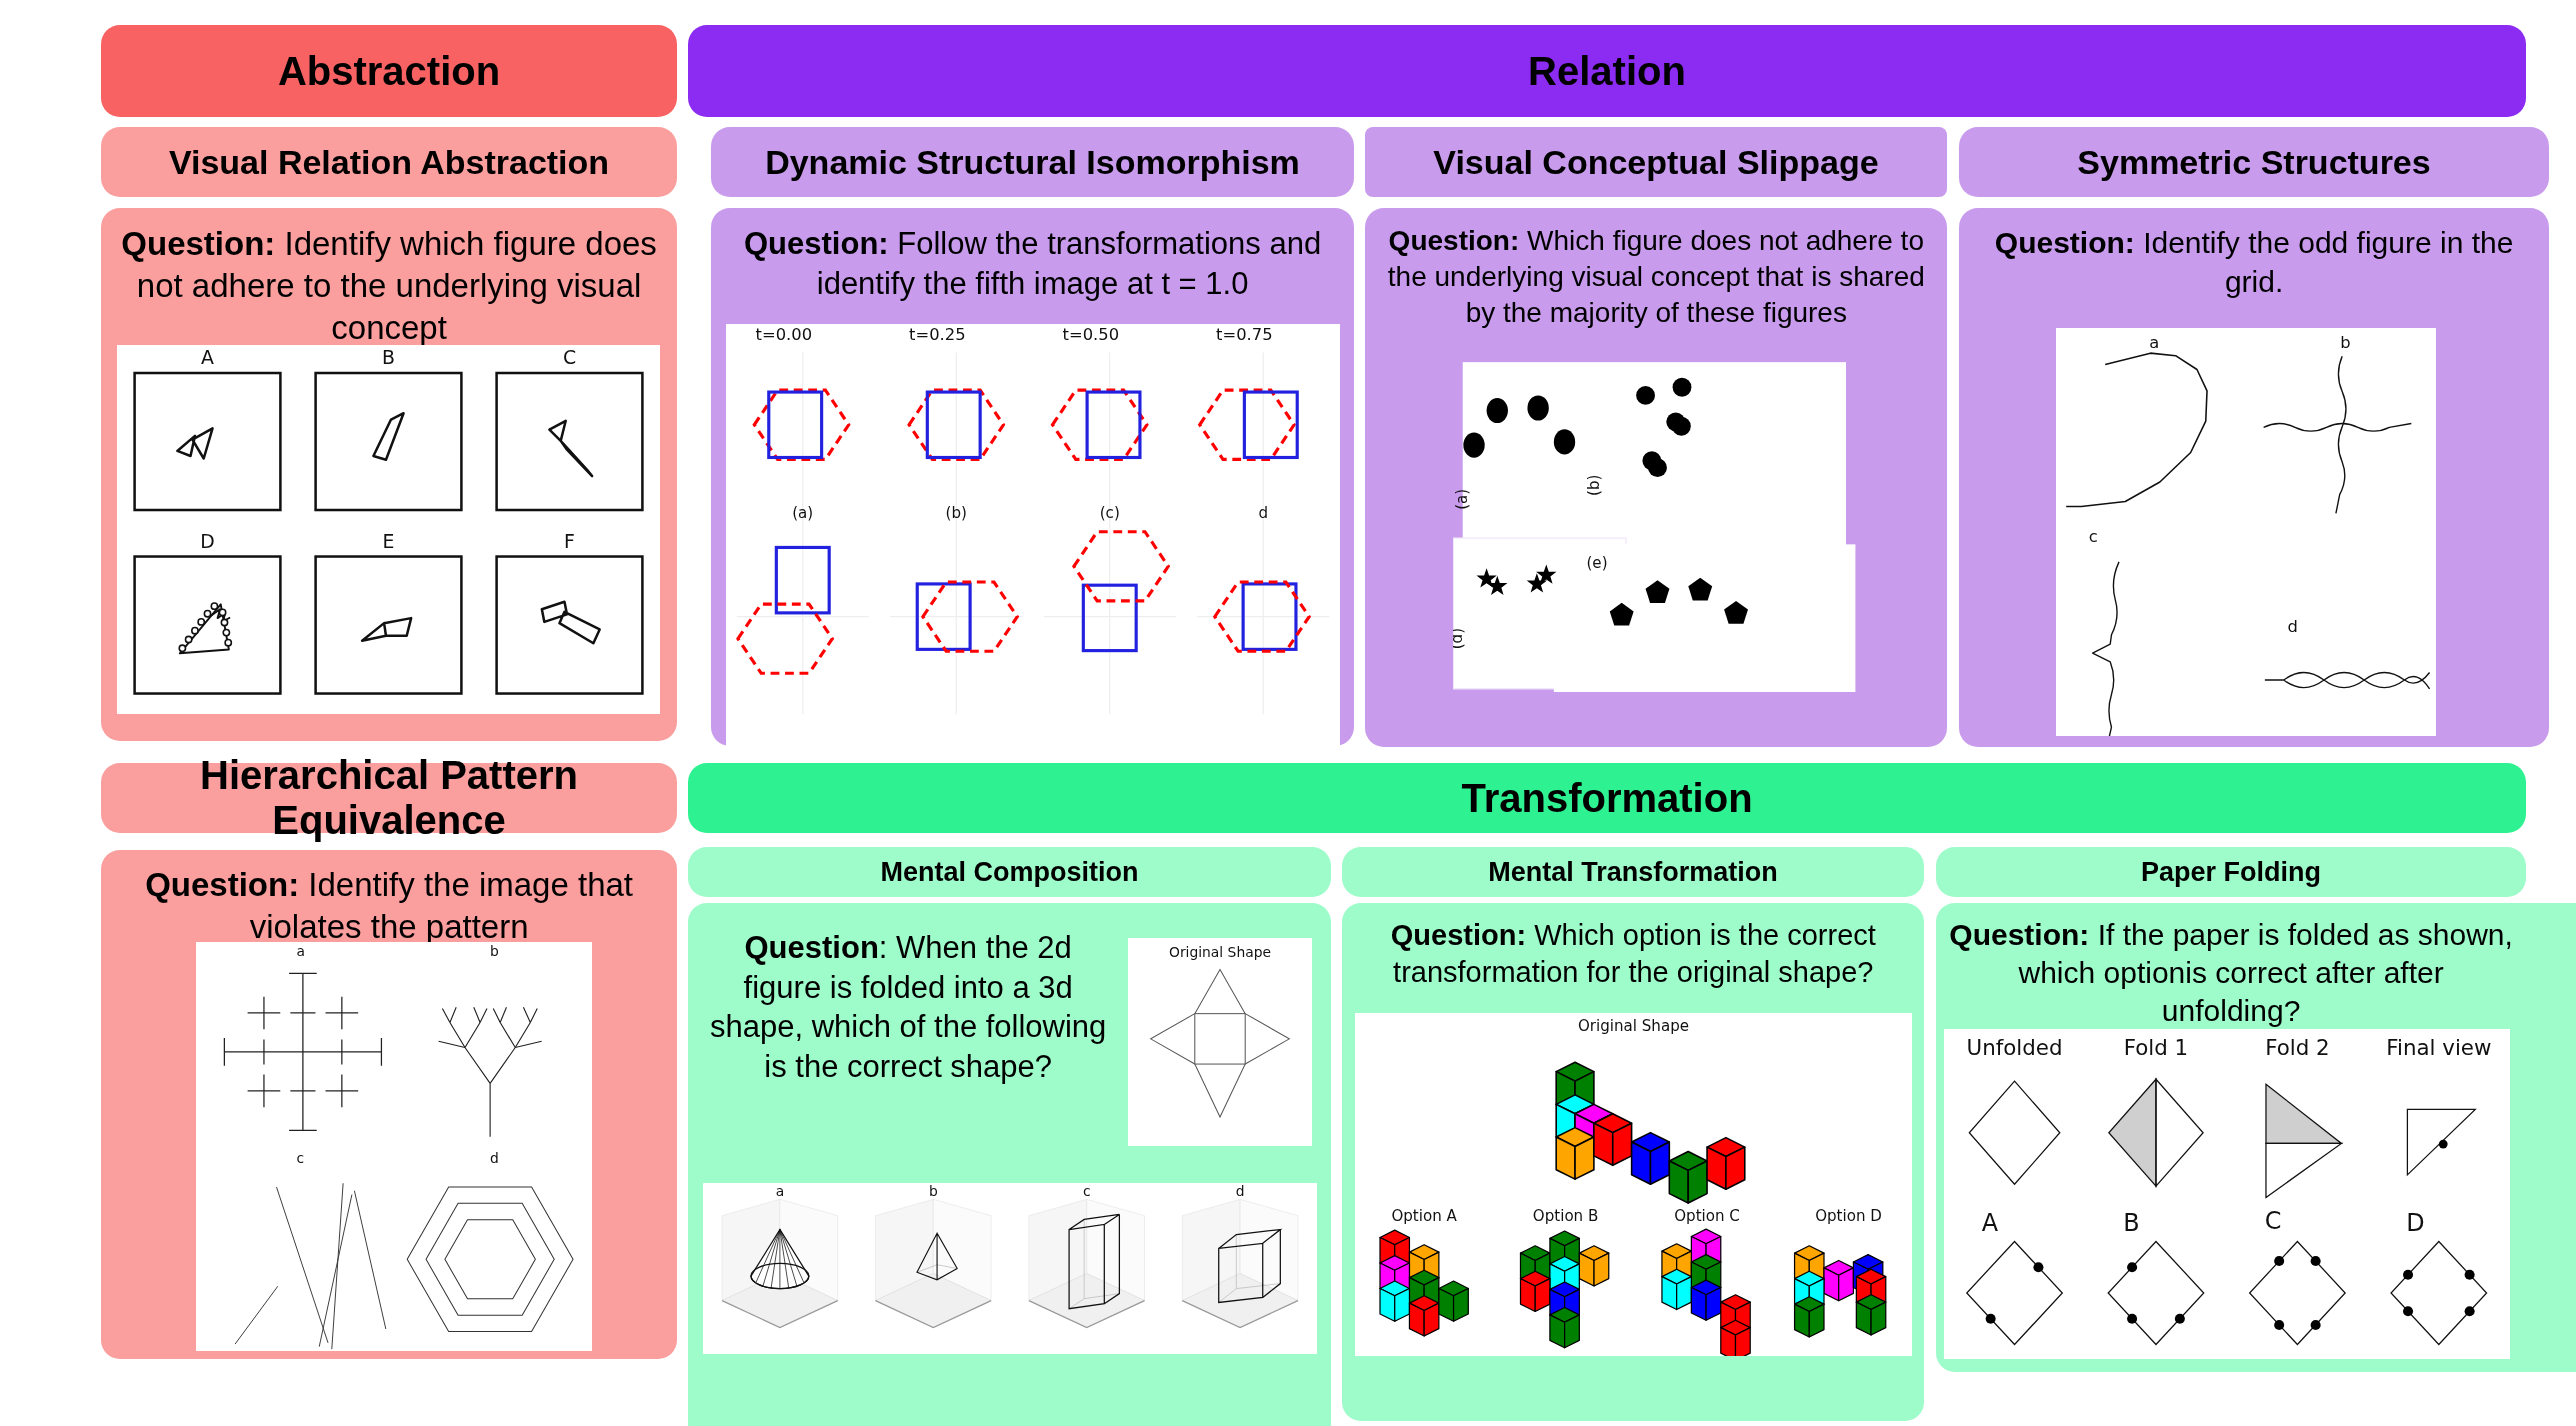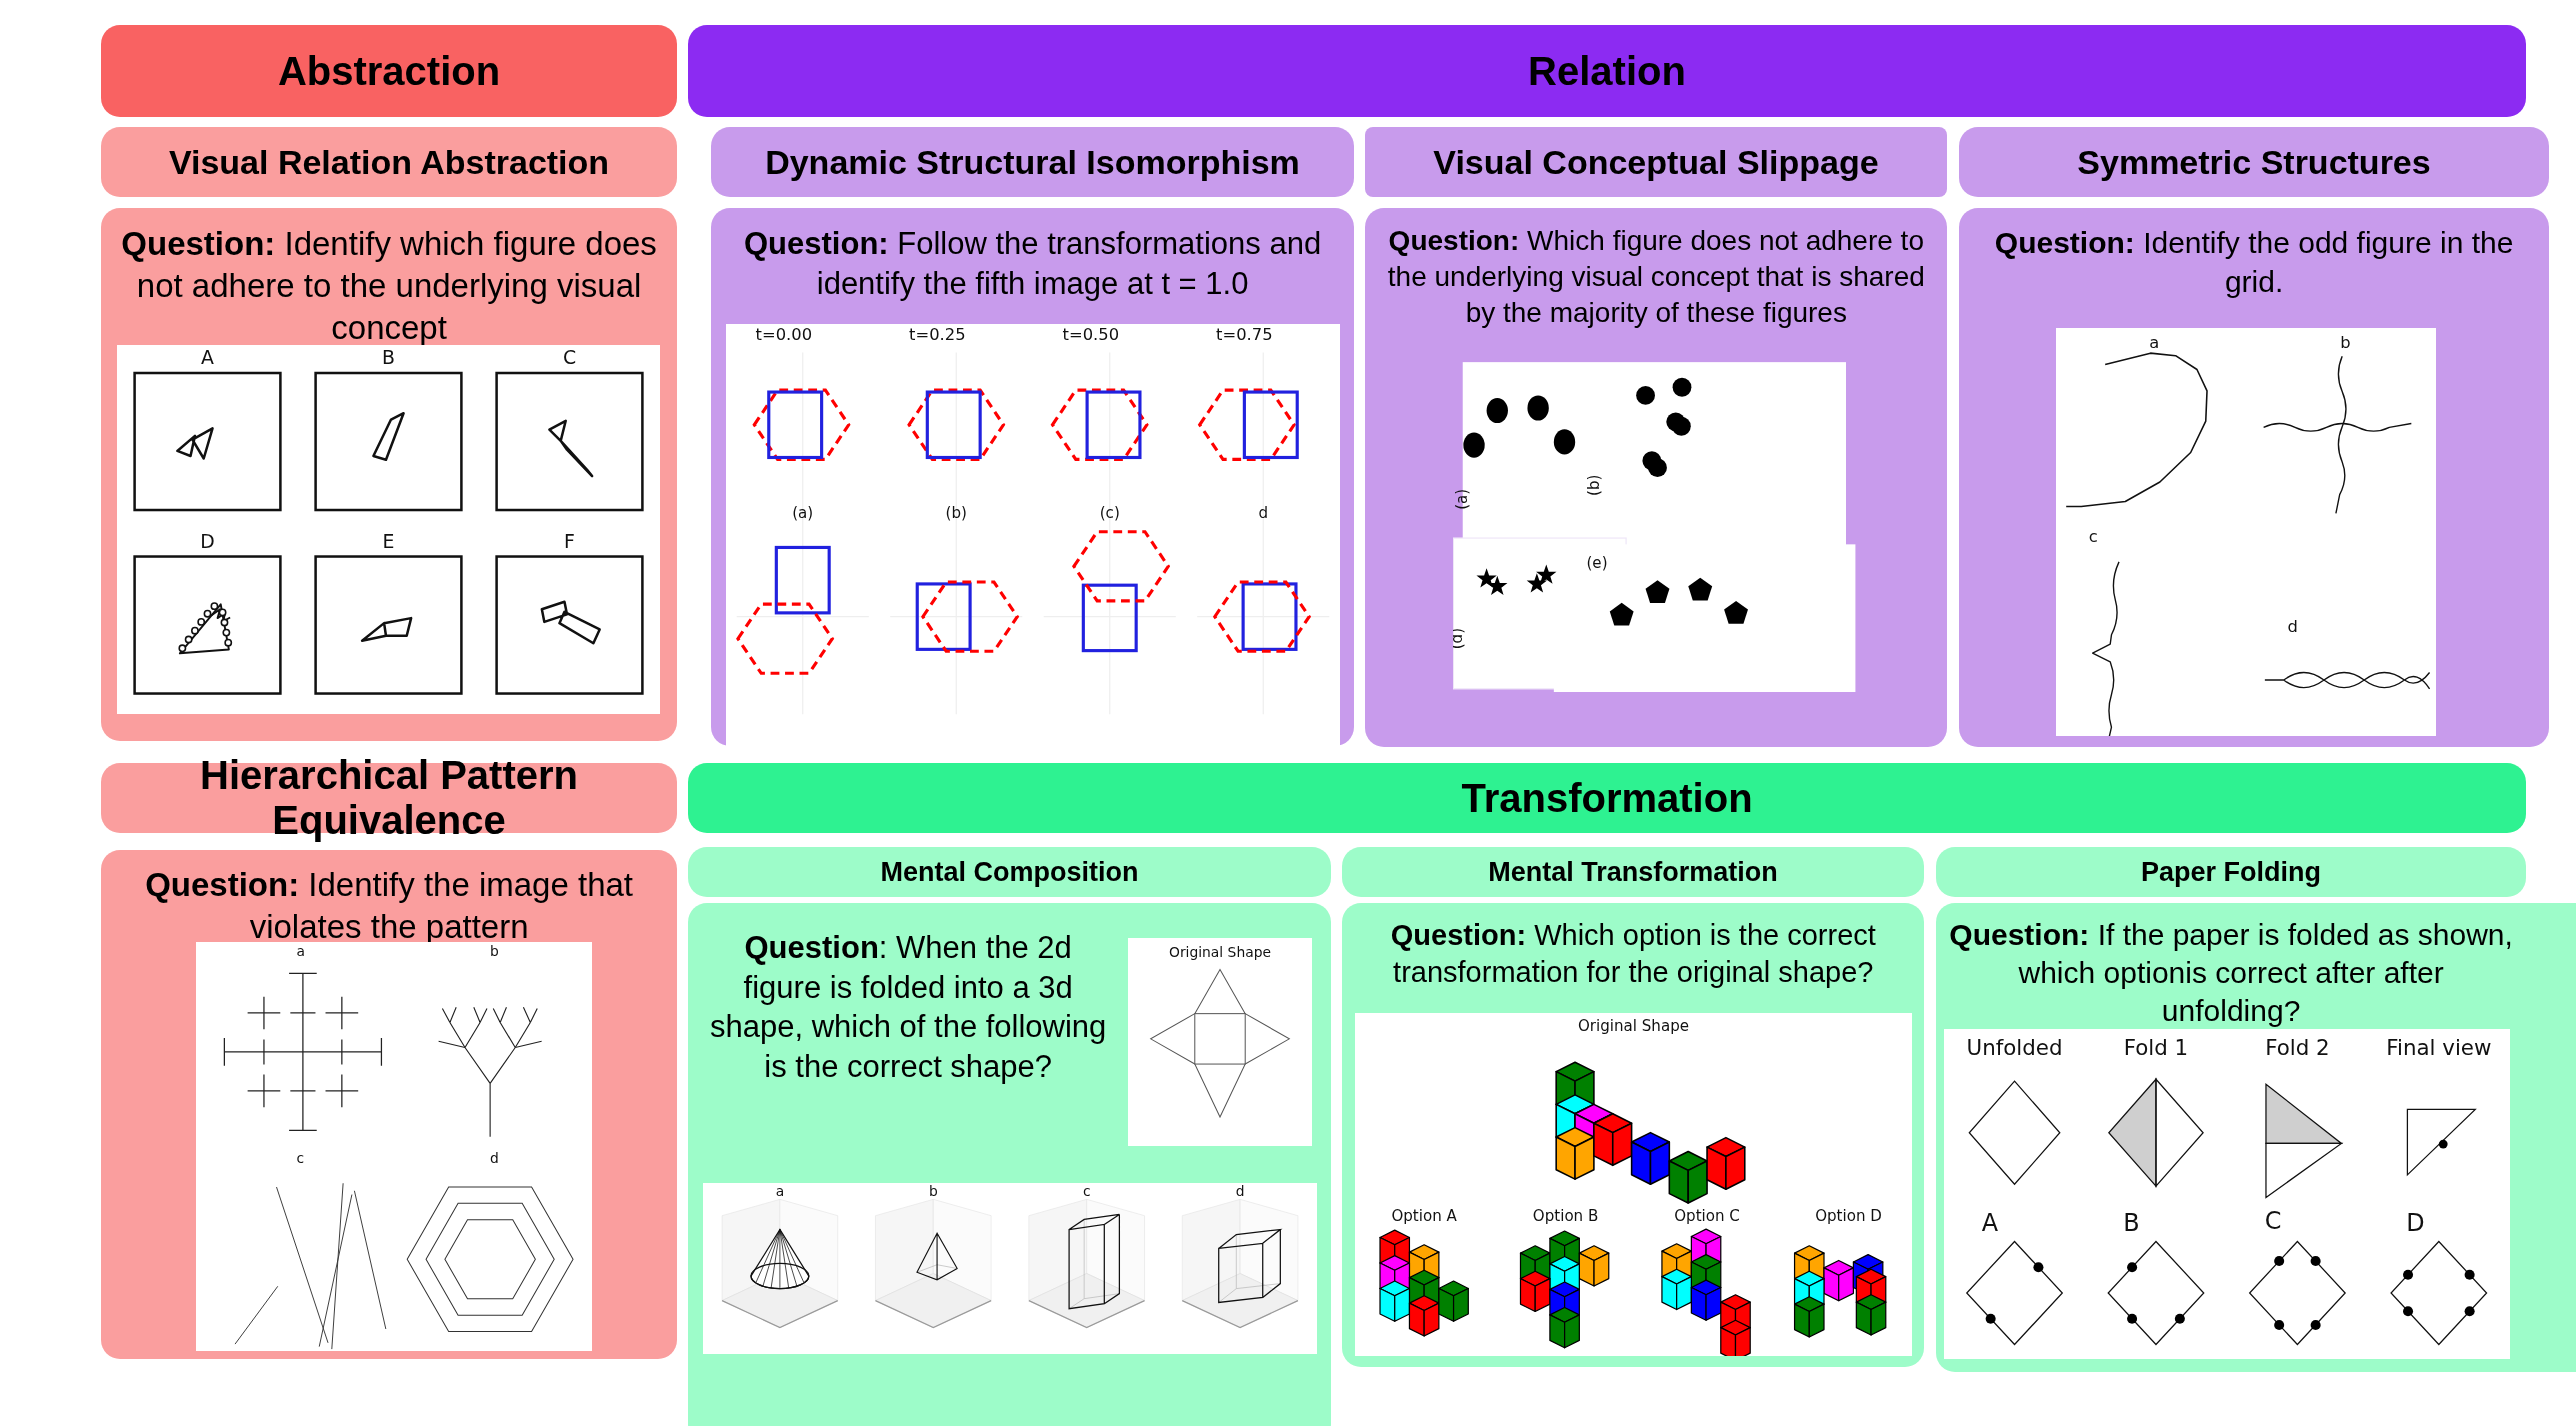--- a/index.html
+++ b/index.html
@@ -320,21 +320,21 @@
           <path d="M94,74 L150,66 L150,192 L94,200 Z M94,74 L118,58 L174,50 L150,66 M174,50 L174,176 L150,192" stroke="#111" stroke-width="2"></path>
         </g>
         <g fill="none" transform="translate(732,0)">
           <path d="M116,82 L116,168 M88,190 L116,168 L186,160" stroke="#bbb" stroke-width="1.2"></path>
           <path d="M88,104 L158,96 L158,182 L88,190 Z M88,104 L116,82 L186,74 L158,96 M186,74 L186,160 L158,182" stroke="#111" stroke-width="2"></path>
         </g>
       </svg>
     </div>
   </div>
 
-  <div class="blk bg-greenlight" style="left:1342px;top:903px;width:582px;height:464px;">
+  <div class="blk bg-greenlight" style="left:1342px;top:903px;width:582px;height:518px;">
     <div class="q" style="left:11.3px;top:14px;width:560px;font-size:29px;">
       <b>Question:</b><span> Which option is the correct transformation for the original shape?</span>
     </div>
     <div class="fig" style="left:12.6px;top:110px;width:557px;height:343px;">
       <svg width="557" height="343" viewBox="0 0 886 545">
         <defs>
           <g id="cube" stroke="#000" stroke-width="2.5" stroke-linejoin="round">
             <polygon points="0,0 30,15 0,30 -30,15"></polygon>
             <polygon points="-30,15 0,30 0,82 -30,67"></polygon>
             <polygon points="0,30 30,15 30,67 0,82"></polygon>

